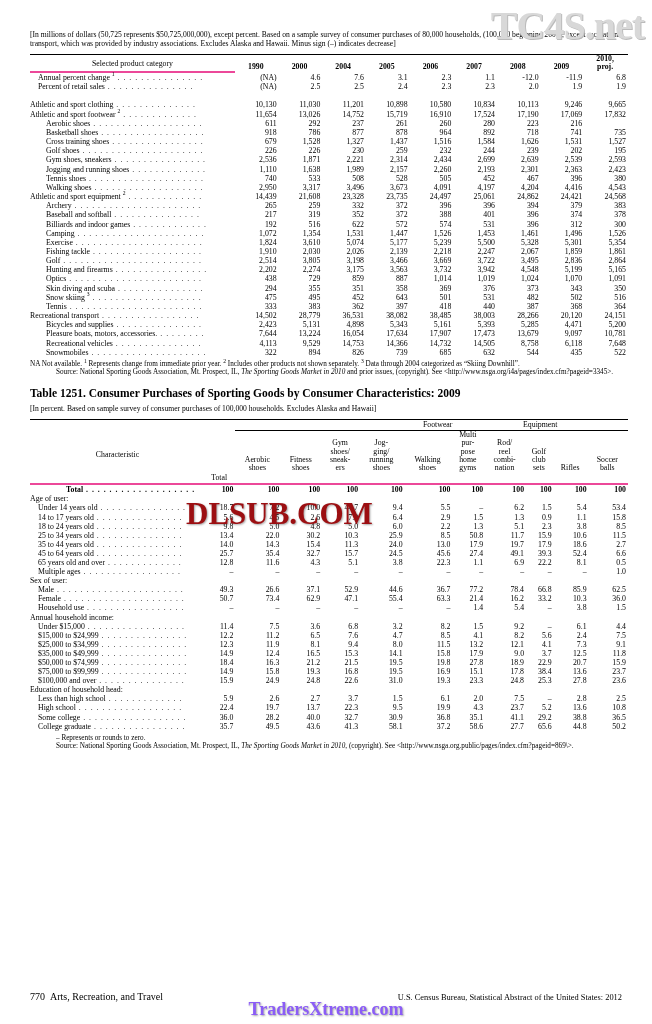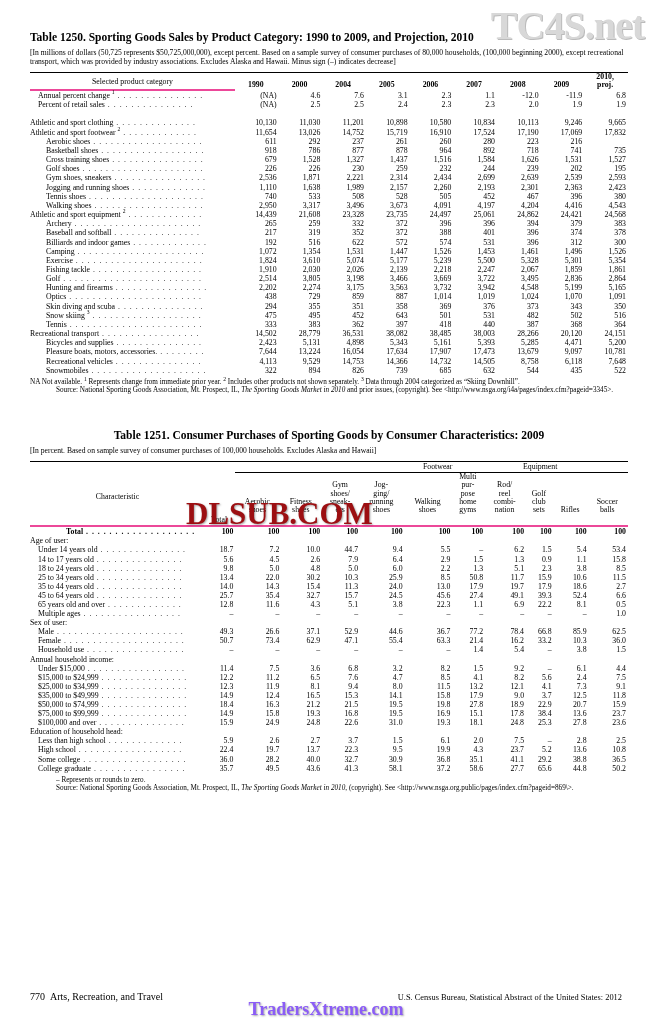--- a/index.html
+++ b/index.html
@@ -63,33 +63,32 @@
     text-shadow:1px 1px 2px rgba(0,0,0,.35);
   }
   .wm3{
     position:absolute;bottom:4px;left:50%;transform:translateX(-50%);
     font-family:"Liberation Serif", serif;
     font-size:18px;font-weight:bold;color:#8b5cf6;
     text-shadow:1px 1px 2px rgba(0,0,0,.35);
     white-space:nowrap;
     margin-top:8px;
   }
-  .t2title{margin-top:33px;text-align:center;}
+  .t2title{margin-top:9px;}
   sup{font-size:5.6px;vertical-align:super;line-height:0;}
 </style>
 </head>
 <body>
 
 <div class="page">
 
   <div class="wm1">TC4S.net</div>
 
   <div class="content">
 
-    <div class="tbl-title">Table 1250. Sporting Goods Sales by Product Category: 1990 to 2009, and Projection, 2010</div>
     <div class="headnote">[In millions of dollars (50,725 represents $50,725,000,000), except percent. Based on a sample survey of consumer purchases of 80,000 households, (100,000 beginning 2000), except recreational transport, which was provided by industry associations. Excludes Alaska and Hawaii. Minus sign (–) indicates decrease]</div>
 
     <table class="t1">
       <colgroup>
         <col style="width:205px">
         <col span="9">
       </colgroup>
       <thead>
         <tr>
           <td class="rule-top rule-bot" style="padding:3px 0 3px 0 !important;text-align:center;">Selected product category</td>
@@ -816,21 +815,21 @@
             <td class="num">23.7</td>
           </tr>
           <tr>
             <td class="lbl indent1">$100,000 and over<span style="letter-spacing:1px;"> . . . . . . . . . . . . . . .</span></td>
             <td class="num">15.9</td>
             <td class="num">24.9</td>
             <td class="num">24.8</td>
             <td class="num">22.6</td>
             <td class="num">31.0</td>
             <td class="num">19.3</td>
-            <td class="num">18.1</td>
+            <td class="num">23.3</td>
             <td class="num">24.8</td>
             <td class="num">25.3</td>
             <td class="num">27.8</td>
             <td class="num">23.6</td>
           </tr>
           <tr>
             <td class="lbl">Education of household head:</td>
             <td class="num"></td>
             <td class="num"></td>
             <td class="num"></td>

